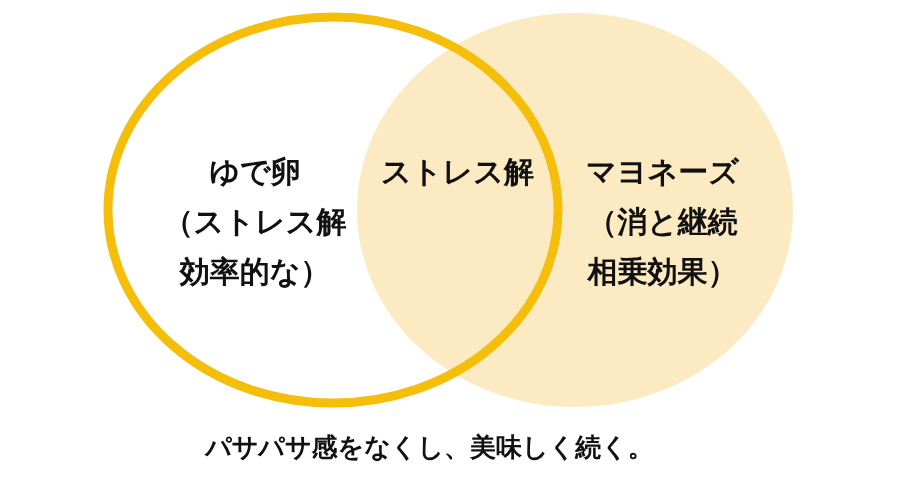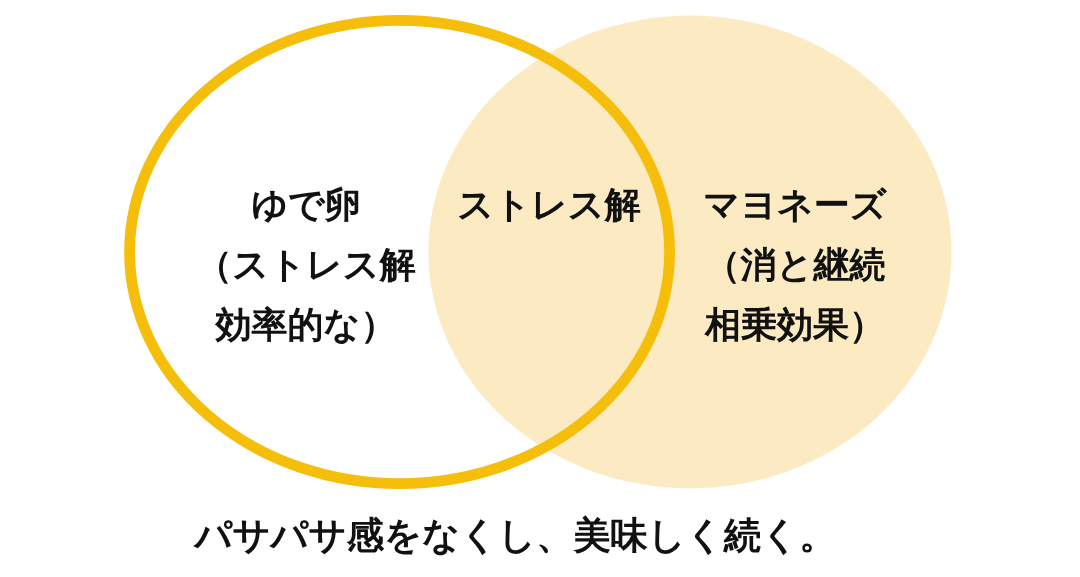--- a/index.html
+++ b/index.html
@@ -11,21 +11,21 @@
   .label {
     position: absolute; color: #111111; font-weight: bold; font-size: 30px;
     line-height: 40px; text-align: center; white-space: nowrap;
   }
   .label span { display: block; margin-top: 10px; }
   #left-label { left: 150px; top: 142px; width: 210px; }
   #center-label { left: 360px; top: 142px; width: 195px; }
   #right-label { left: 560px; top: 142px; width: 205px; }
   #caption {
     position: absolute; left: 0; top: 425px; width: 859px; text-align: center;
-    font-size: 31px; font-weight: bold; color: #111111; line-height: 44px; white-space: nowrap;
+    font-size: 26px; font-weight: bold; color: #111111; line-height: 44px; white-space: nowrap;
   }
 </style>
 </head>
 <body>
 
 <svg class="venn" width="900" height="481">
   <ellipse cx="575" cy="210" rx="218" ry="197" fill="#FCEBC2"></ellipse>
   <ellipse cx="333" cy="210" rx="225" ry="193" fill="none" stroke="#F5BE0B" stroke-width="9"></ellipse>
 </svg>
 

